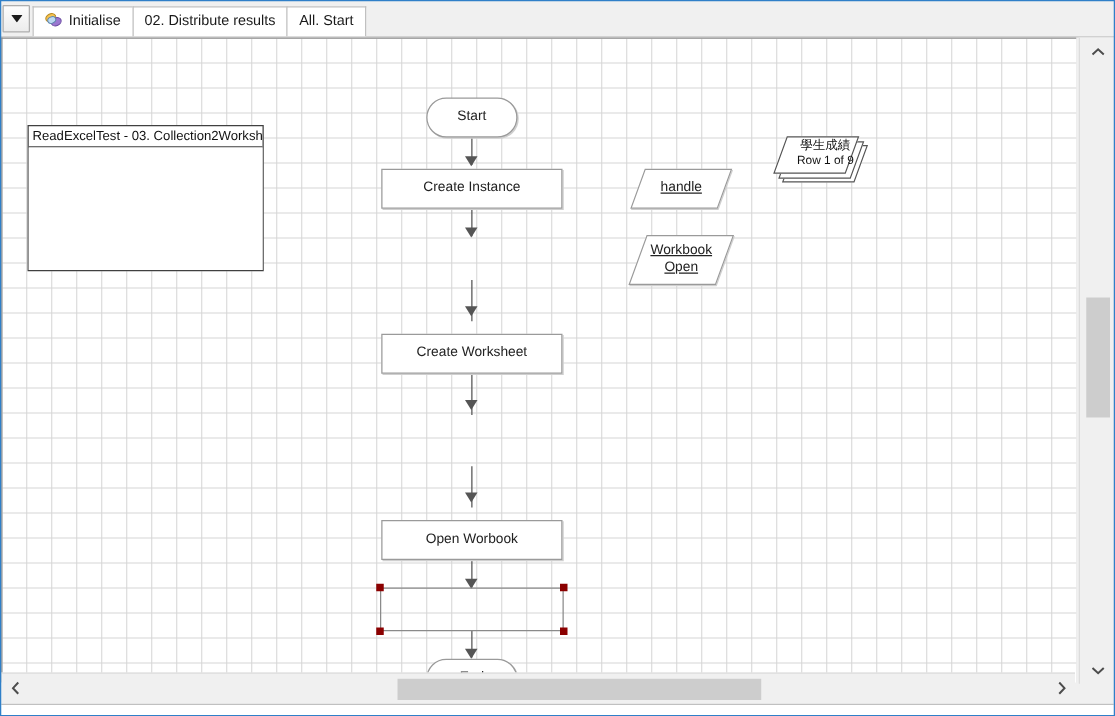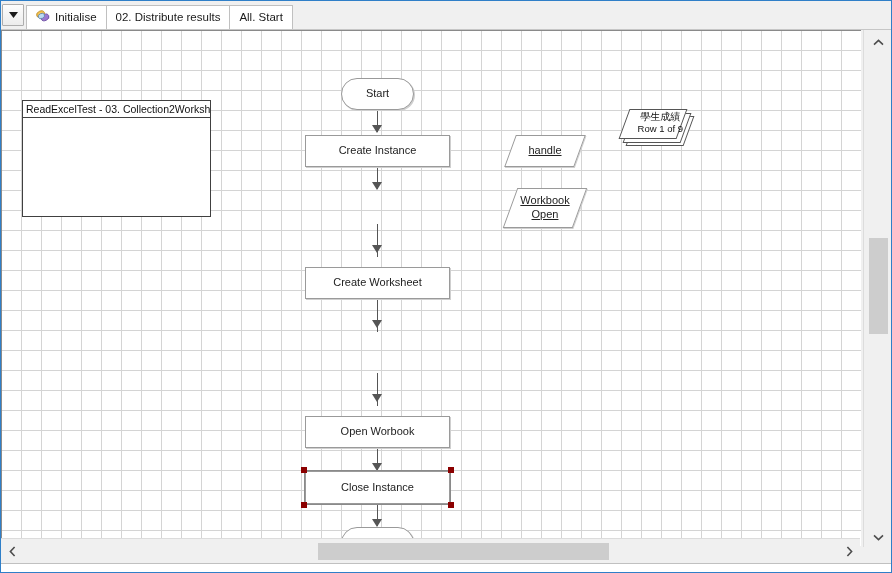--- a/index.html
+++ b/index.html
@@ -356,23 +356,20 @@
 
       <div class="node process" style="left:303px; top:236px; width:145px; height:32px;">
         <span>Create Worksheet</span>
       </div>
 
 
       <div class="node process" style="left:303px; top:385px; width:145px; height:32px;">
         <span>Open Worbook</span>
       </div>
 
-      <div class="node process" style="left:303px; top:440px; width:145px; height:33px;">
-        <span>Close Instance</span>
-      </div>
 
       <div class="node terminal" style="left:339px; top:496px; width:73px; height:32px;">
         <span>End</span>
       </div>
 
       <div class="sel-frame" style="left:302px; top:439px; width:147px; height:35px;"></div>
       <div class="handle" style="left:299px; top:436px;"></div>
       <div class="handle" style="left:446px; top:436px;"></div>
       <div class="handle" style="left:299px; top:471px;"></div>
       <div class="handle" style="left:446px; top:471px;"></div>

